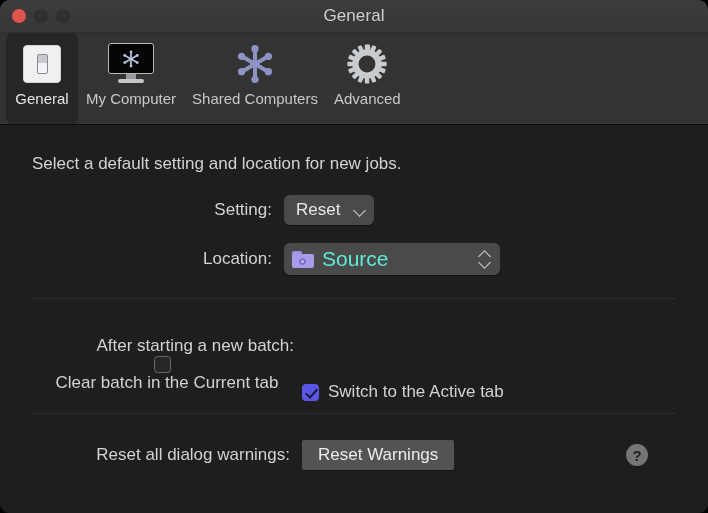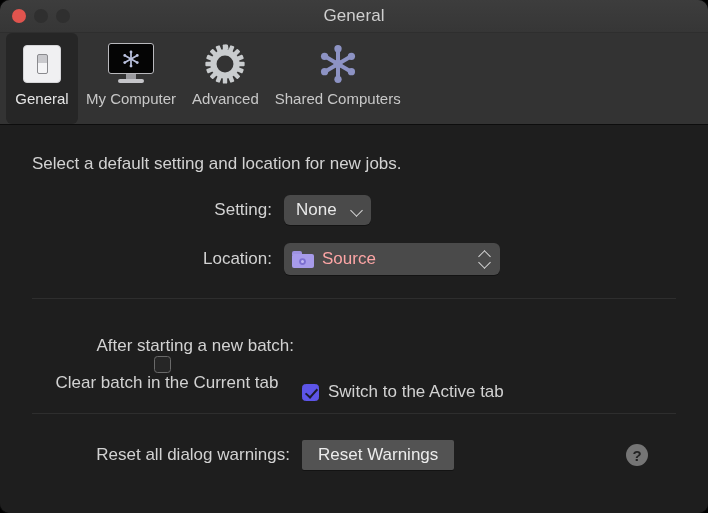--- a/index.html
+++ b/index.html
@@ -236,22 +236,22 @@
     width: 22px; height: 14px;
     background: #a79bea;
     border-radius: 2px;
   }
   .folder-icon .gear-glyph {
     position: absolute;
     left: 6px; top: 6px;
     width: 9px; height: 9px;
   }
   .combo-button .cb-text {
-    font-size: 17px;
-    color: #fca5a5;
+    font-size: 21px;
+    color: #5eead4;
     flex: 1 1 auto;
     white-space: nowrap;
   }
   .stepper {
     width: 14px;
     height: 22px;
     position: relative;
     flex: 0 0 auto;
     margin-right: 2px;
   }
@@ -393,20 +393,42 @@
                 <circle cx="4.5" cy="16.3" r="1.7"></circle>
                 <circle cx="19.5" cy="16.3" r="1.7"></circle>
               </g>
             </svg>
           </div>
           <div class="neck"></div>
           <div class="foot"></div>
         </div>
       </div>
       <div class="tool-label">My Computer</div>
+    </div>
+
+    <div class="tool-item">
+      <div class="tool-icon">
+        <svg width="46" height="46" viewBox="0 0 48 48" aria-hidden="true">
+          <g stroke="#8d93c4" stroke-width="4.2" stroke-linecap="round">
+            <line x1="24" y1="8" x2="24" y2="40"></line>
+            <line x1="10.2" y1="16" x2="37.8" y2="32"></line>
+            <line x1="10.2" y1="32" x2="37.8" y2="16"></line>
+          </g>
+          <g fill="#8d93c4">
+            <circle cx="24" cy="8" r="3.8"></circle>
+            <circle cx="24" cy="40" r="3.8"></circle>
+            <circle cx="10" cy="16" r="3.8"></circle>
+            <circle cx="38" cy="16" r="3.8"></circle>
+            <circle cx="10" cy="32" r="3.8"></circle>
+            <circle cx="38" cy="32" r="3.8"></circle>
+            <circle cx="24" cy="24" r="4.6"></circle>
+          </g>
+        </svg>
+      </div>
+      <div class="tool-label">Shared Computers</div>
     </div>
 
     <div class="tool-item">
       <div class="tool-icon">
         <svg width="44" height="44" viewBox="0 0 48 48" aria-hidden="true">
           <g fill="#c9ccce">
             <path d="M24 3 l3.1 0 0.9 5.2 -4.9 0 z"></path>
             <g>
               <rect x="21.6" y="2.6" width="4.8" height="6.6" rx="1"></rect>
               <rect x="21.6" y="38.8" width="4.8" height="6.6" rx="1"></rect>
@@ -426,52 +448,30 @@
               <rect x="38.8" y="21.6" width="6.6" height="4.8" rx="1" transform="rotate(67.5 24 24)"></rect>
             </g>
             <circle cx="24" cy="24" r="16" fill="#c9ccce"></circle>
             <circle cx="24" cy="24" r="9.2" fill="#333333"></circle>
           </g>
         </svg>
       </div>
       <div class="tool-label">Advanced</div>
     </div>
 
-    <div class="tool-item">
-      <div class="tool-icon">
-        <svg width="46" height="46" viewBox="0 0 48 48" aria-hidden="true">
-          <g stroke="#8d93c4" stroke-width="4.2" stroke-linecap="round">
-            <line x1="24" y1="8" x2="24" y2="40"></line>
-            <line x1="10.2" y1="16" x2="37.8" y2="32"></line>
-            <line x1="10.2" y1="32" x2="37.8" y2="16"></line>
-          </g>
-          <g fill="#8d93c4">
-            <circle cx="24" cy="8" r="3.8"></circle>
-            <circle cx="24" cy="40" r="3.8"></circle>
-            <circle cx="10" cy="16" r="3.8"></circle>
-            <circle cx="38" cy="16" r="3.8"></circle>
-            <circle cx="10" cy="32" r="3.8"></circle>
-            <circle cx="38" cy="32" r="3.8"></circle>
-            <circle cx="24" cy="24" r="4.6"></circle>
-          </g>
-        </svg>
-      </div>
-      <div class="tool-label">Shared Computers</div>
-    </div>
-
   </div>
 
   <div id="content">
 
     <div id="intro-text">Select a default setting and location for new jobs.</div>
 
     <div class="field-row" style="left:32px; top:70px; width:644px;">
       <div class="field-label" style="width:240px;">Setting:</div>
       <div class="popup-button">
-        <span class="pb-text">None</span>
+        <span class="pb-text">Reset</span>
         <span class="chev chev-down"></span>
       </div>
     </div>
 
     <div class="field-row" style="left:32px; top:118px; width:644px;">
       <div class="field-label" style="width:240px;">Location:</div>
       <div class="combo-button">
         <span class="folder-icon">
           <span class="tab-top"></span>
           <span class="body"></span>

